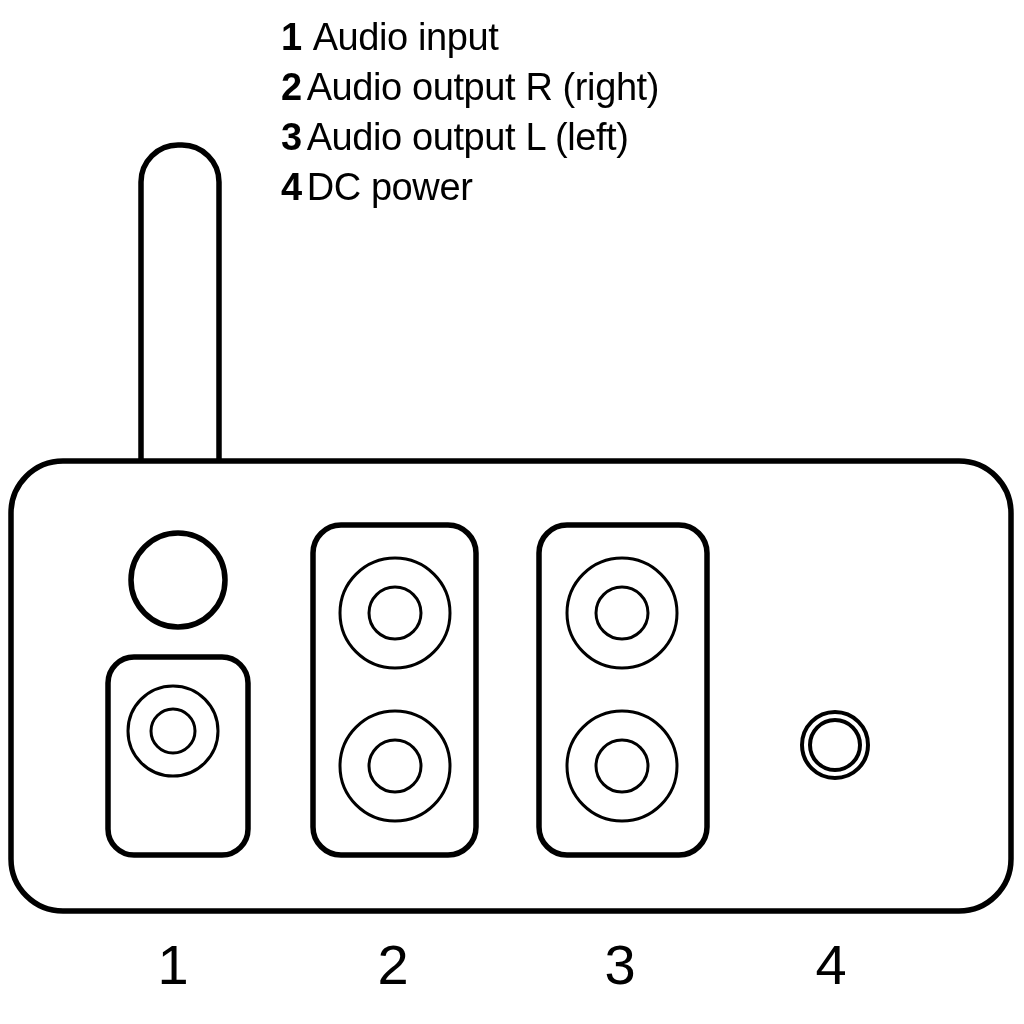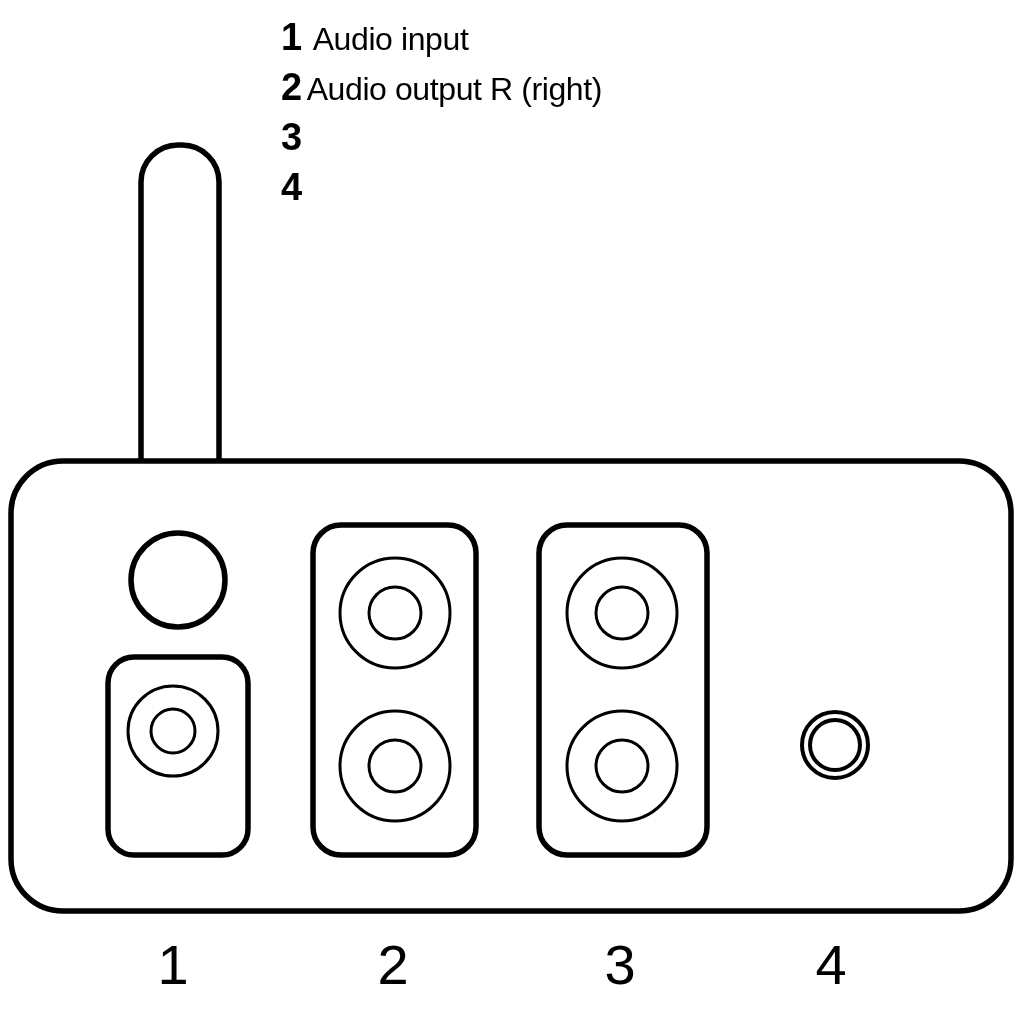--- a/index.html
+++ b/index.html
@@ -34,21 +34,21 @@
     line-height: 50px;
     white-space: nowrap;
   }
   .legend-num {
     font-weight: 700;
     font-size: 38px;
     letter-spacing: -0.5px;
   }
   .legend-label {
     font-weight: 400;
-    font-size: 32px;
+    font-size: 38px;
     letter-spacing: -0.4px;
   }
   .legend-row.spaced .legend-label {
     margin-left: 11px;
   }
   .legend-row.tight .legend-label {
     margin-left: 5px;
   }
   .callouts {
     position: absolute;
@@ -99,23 +99,25 @@
     <div class="legend-row spaced">
       <span class="legend-num">1</span>
       <span class="legend-label">Audio input</span>
     </div>
     <div class="legend-row tight">
       <span class="legend-num">2</span>
       <span class="legend-label">Audio output R (right)</span>
     </div>
     <div class="legend-row tight">
       <span class="legend-num">3</span>
+      <span class="legend-label">Audio output L (left)</span>
     </div>
     <div class="legend-row tight">
       <span class="legend-num">4</span>
+      <span class="legend-label">DC power</span>
     </div>
   </div>
 
   <svg class="device" viewBox="0 0 1024 1024">
 
     <rect class="stroke-heavy" x="141" y="145" width="78" height="368" rx="37" ry="37"></rect>
 
     <rect class="stroke-heavy" x="155" y="495" width="48" height="40"></rect>
 
     <rect class="stroke-heavy" x="11" y="461" width="1000" height="450" rx="52" ry="52"></rect>

